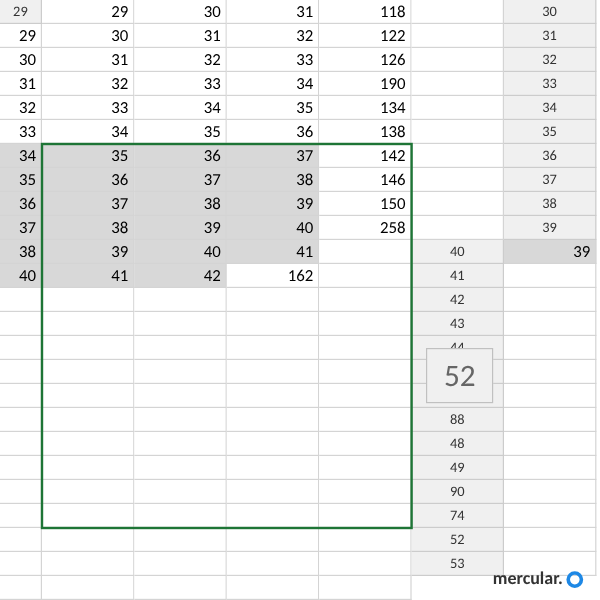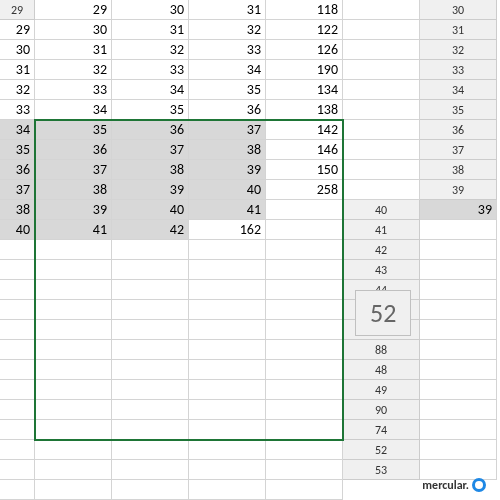--- a/index.html
+++ b/index.html
@@ -56,21 +56,21 @@
       border: 1px solid #c0c0c0;
       padding: 6px 14px;
       font-size: 26px;
       color: #666;
       z-index: 10;
     }
     .watermark {
       position: absolute;
       bottom: 8px;
       right: 14px;
-      font-size: 12px;
+      font-size: 15px;
       font-weight: bold;
       color: #333;
       display: flex;
       align-items: center;
       gap: 3px;
       z-index: 20;
     }
     .watermark-dot {
       width: 14px;
       height: 14px;

